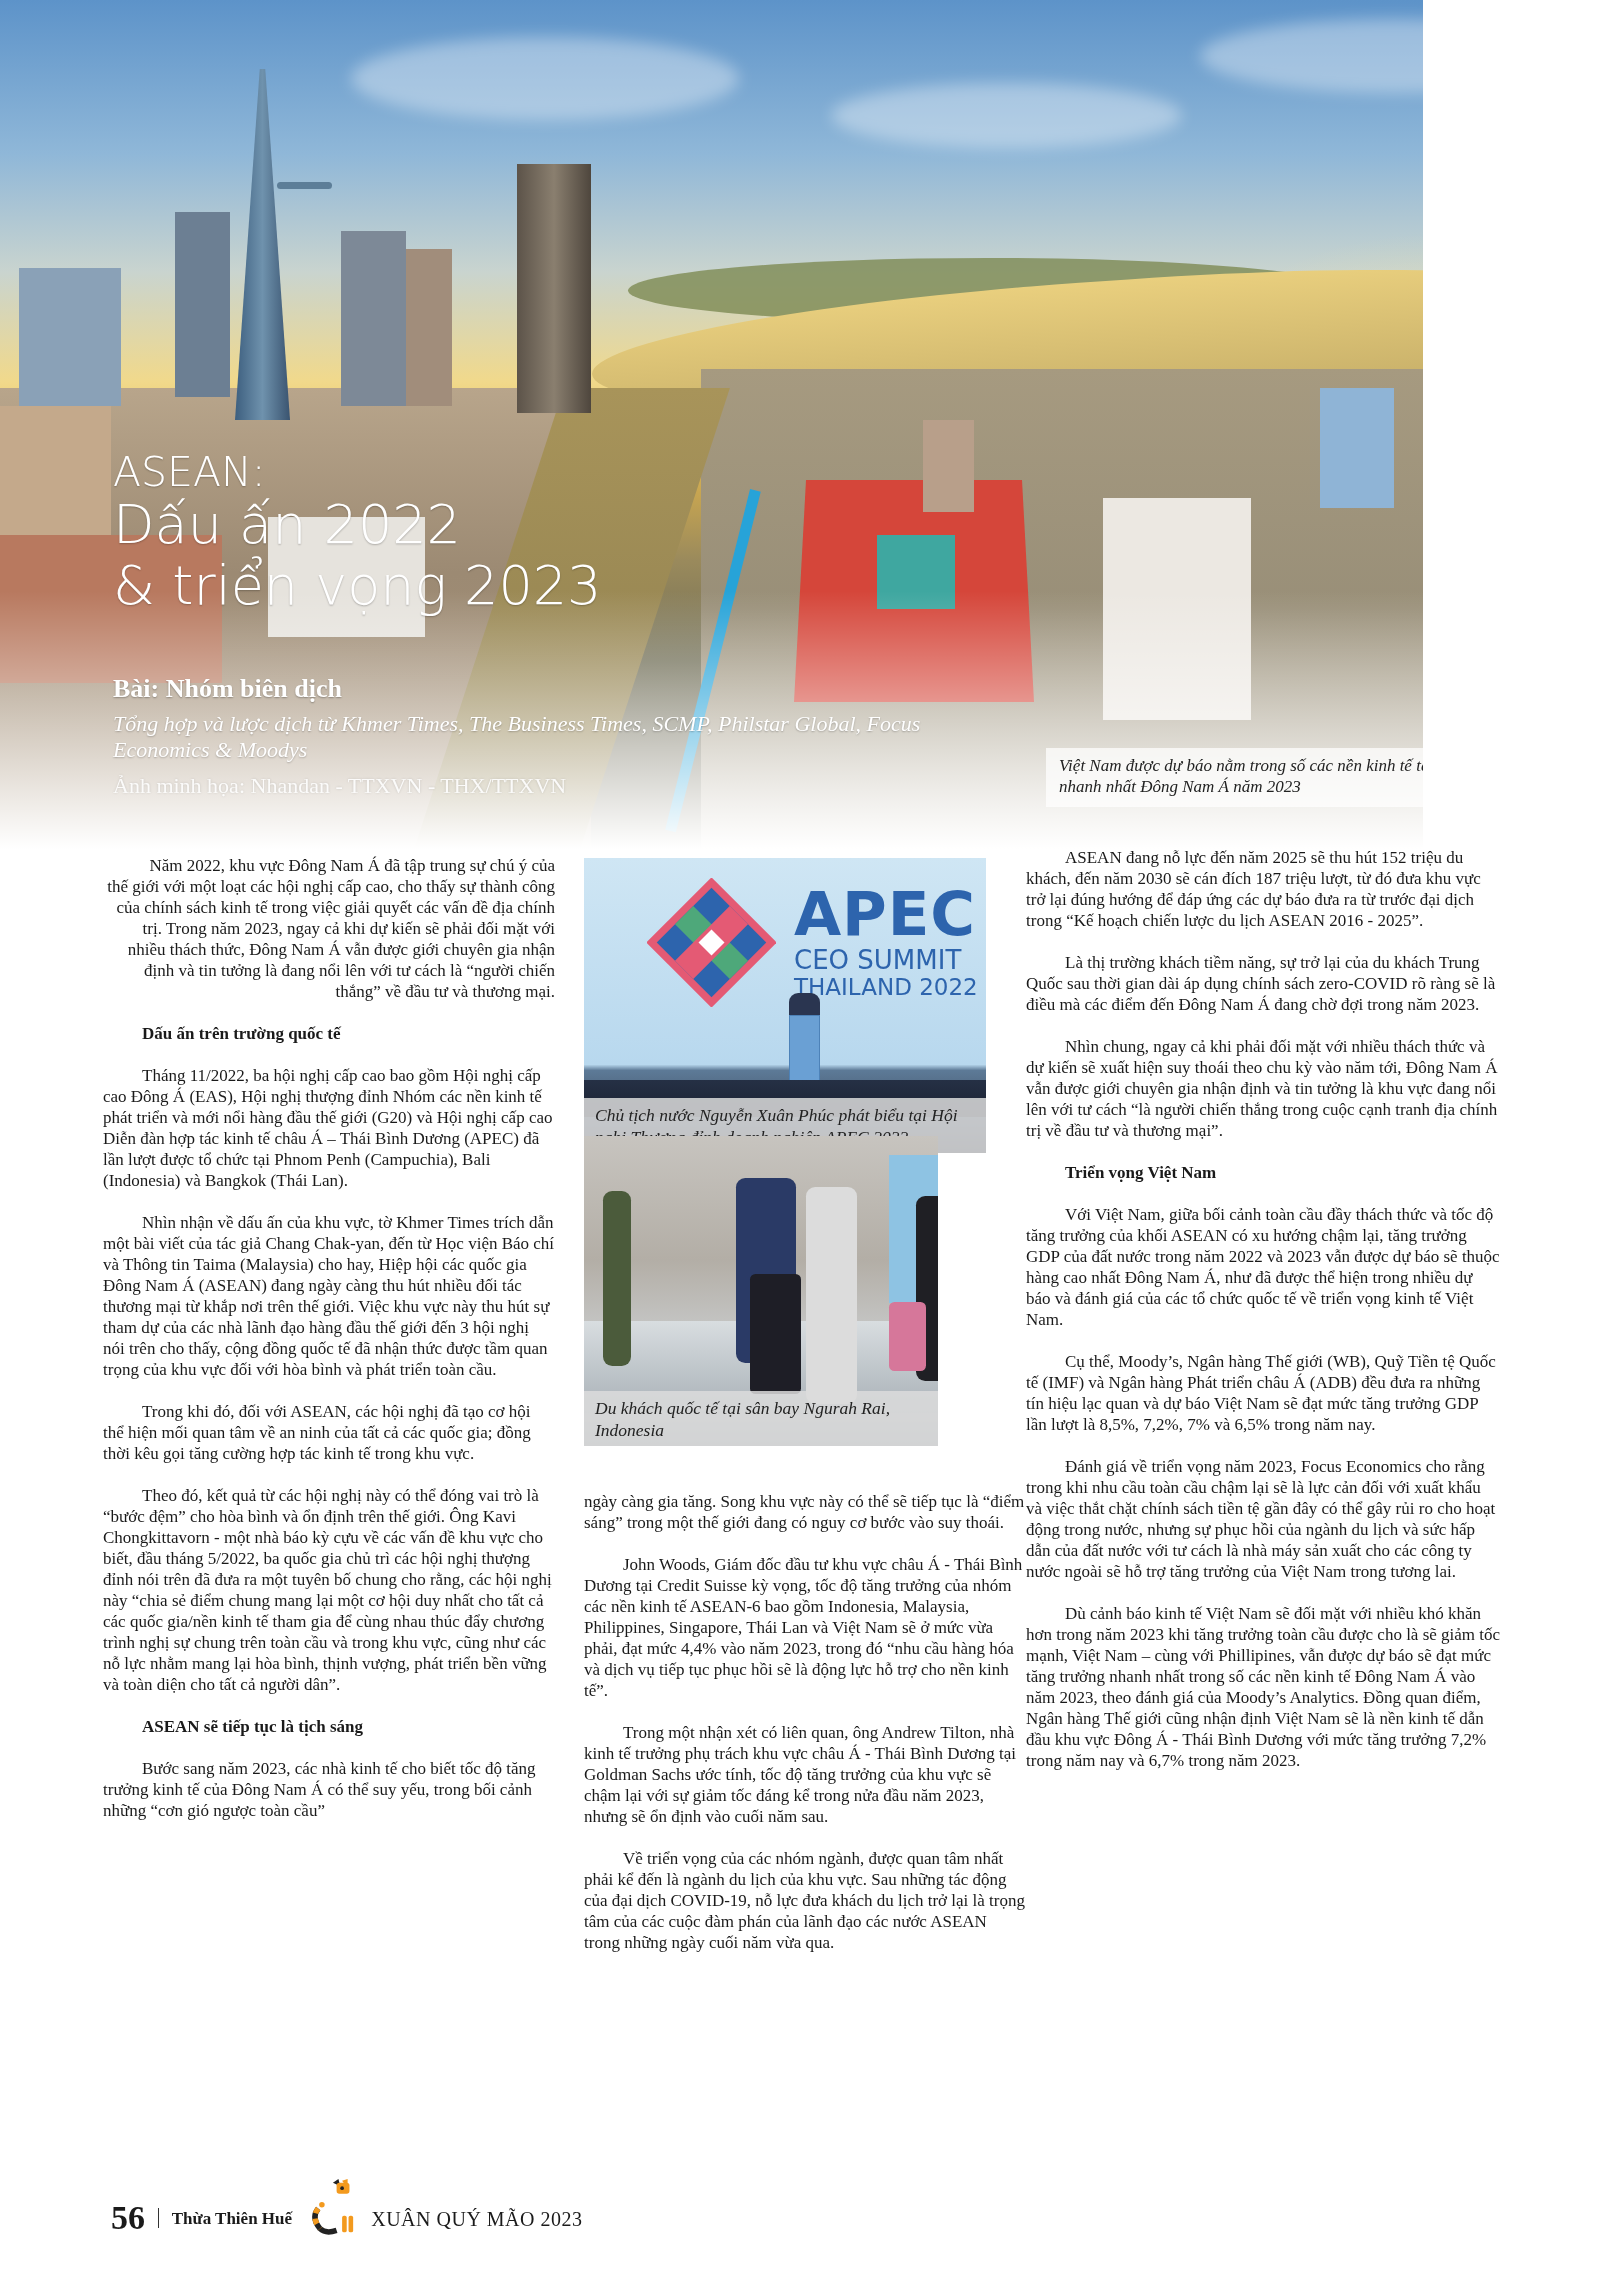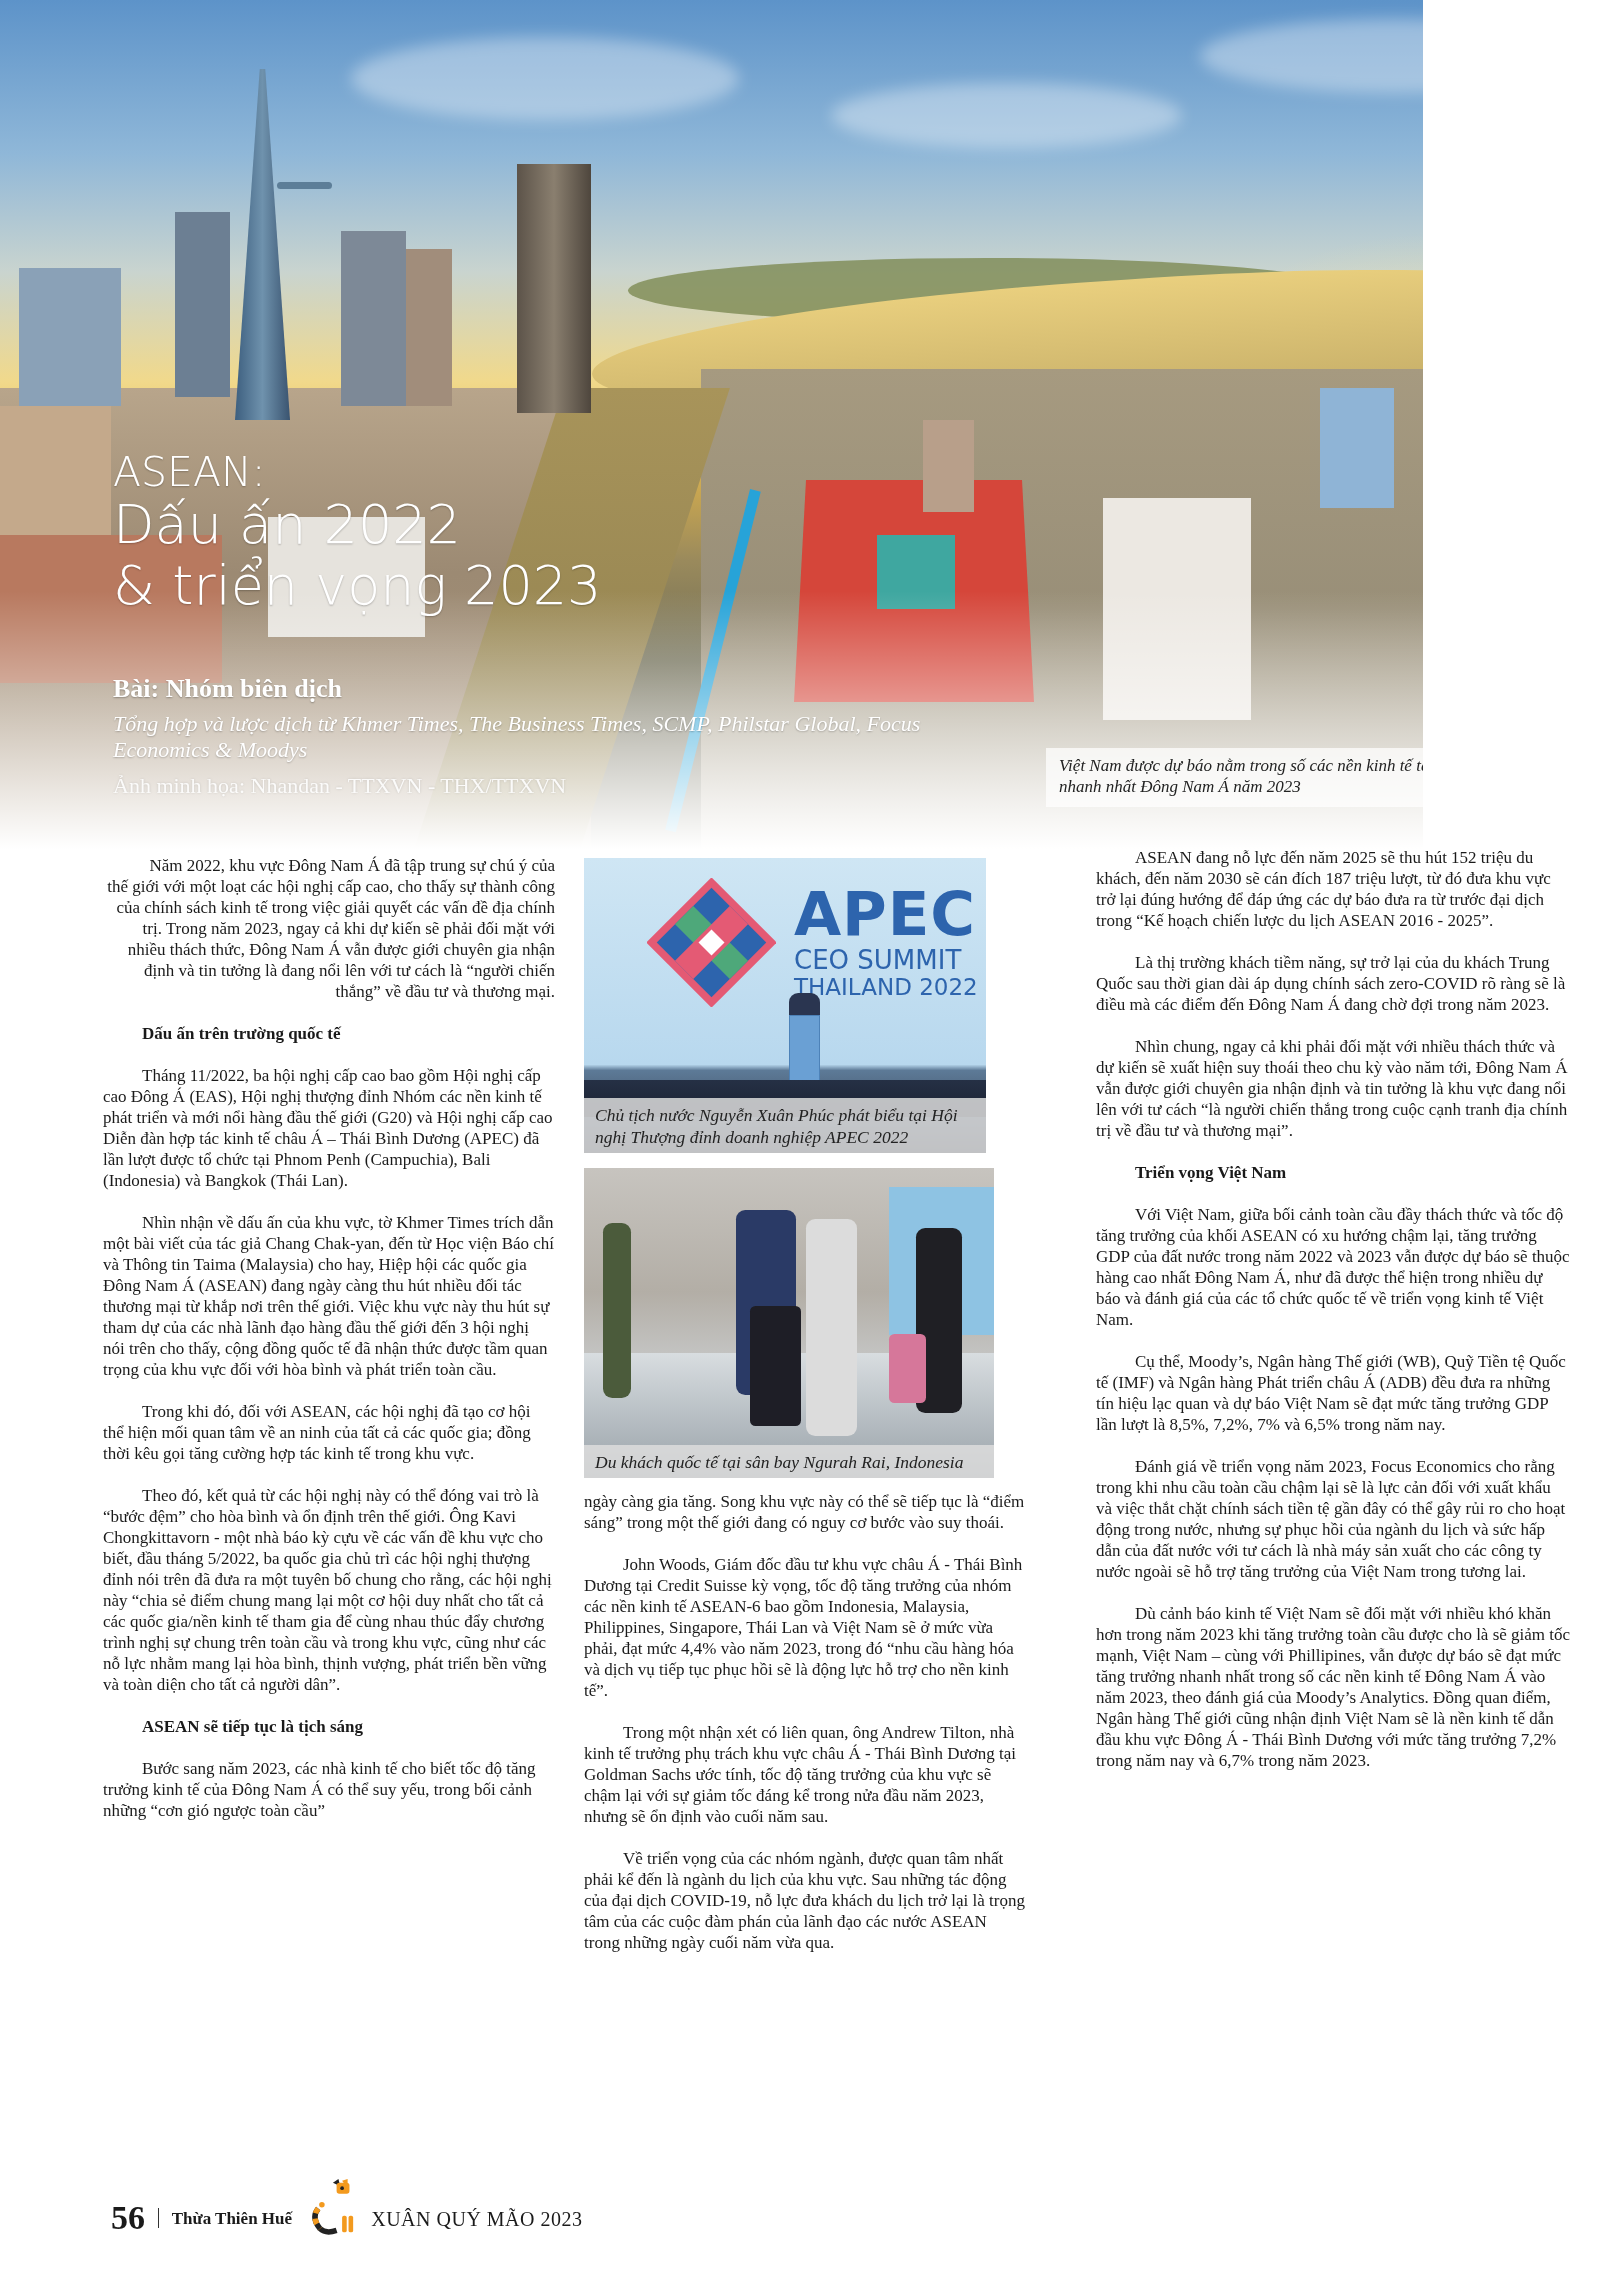--- a/index.html
+++ b/index.html
@@ -47,26 +47,26 @@
     background: rgba(255,255,255,0.72); font-style: italic; font-size: 17px; line-height: 21px; color: #222; }
 
   
   .col { position: absolute; font-size: 17px; line-height: 21px; text-align: left; }
   .col p { margin-bottom: 21px; text-indent: 39px; }
   .col p.noindent { text-indent: 0; }
   .col h3 { font-size: 17px; line-height: 21px; font-weight: bold; text-indent: 39px; margin-bottom: 21px; }
   .col p.lead { font-weight: normal; text-align: right; }
   .col1 { left: 103px; top: 855px; width: 452px; }
   .col2 { left: 584px; top: 1491px; width: 443px; }
-  .col3 { left: 1096px; top: 847px; width: 475px; }
+  .col3 { left: 1026px; top: 847px; width: 475px; }
 
   
   .photo { position: absolute; overflow: hidden; }
   .photo-apec { left: 584px; top: 858px; width: 402px; height: 295px; background: linear-gradient(180deg, #cfe6f4 0%, #b8d8ee 70%, #5d7a97 72%, #2a3140 100%); }
-  .photo-airport { left: 584px; top: 1168px; width: 410px; height: 310px; background: linear-gradient(180deg, #c7c4bf 0%, #b3aea6 40%, #cfd3d6 75%, #9aa2a8 100%); }
+  .photo-airport { left: 584px; top: 1136px; width: 354px; height: 310px; background: linear-gradient(180deg, #c7c4bf 0%, #b3aea6 40%, #cfd3d6 75%, #9aa2a8 100%); }
   .photo-caption { position: absolute; left: 0; bottom: 0; width: 100%; padding: 5.5px 11px;
     background: rgba(220,220,220,0.85); font-style: italic; font-size: 17.5px; line-height: 22px; color: #222; }
   .apec-text { position: absolute; left: 210px; top: 23px; color: #2d64ad; font-family: "DejaVu Sans", sans-serif; }
   .apec-text .big { display: block; font-size: 61px; font-weight: bold; line-height: 65px; letter-spacing: 0.9px; }
   .apec-text .mid { display: block; font-size: 26px; line-height: 28px; }
   .apec-text .sm { display: block; font-size: 23px; line-height: 26px; }
   .apec-logo { position: absolute; left: 63px; top: 20px; width: 129px; height: 129px; }
   .podium { position: absolute; left: 205px; top: 157px; width: 31px; height: 76px; background: #6aa0d4; border: 0.9px solid #4d82b8; }
   .speaker { position: absolute; left: 205px; top: 135px; width: 31px; height: 28px; background: #2a3550; border-radius: 9.2px 9.2px 1.8px 1.8px; }
   .audience { position: absolute; left: 0; top: 222px; width: 100%; height: 37px; background: linear-gradient(180deg, #253045, #1b2231); }

